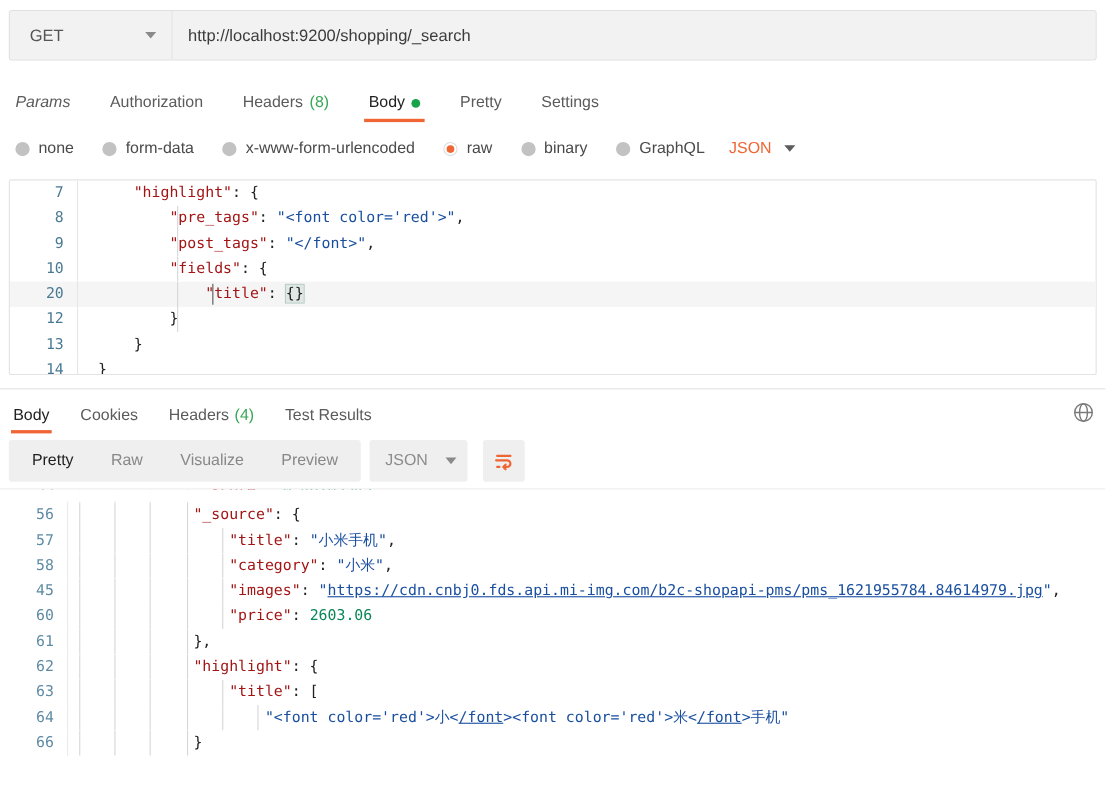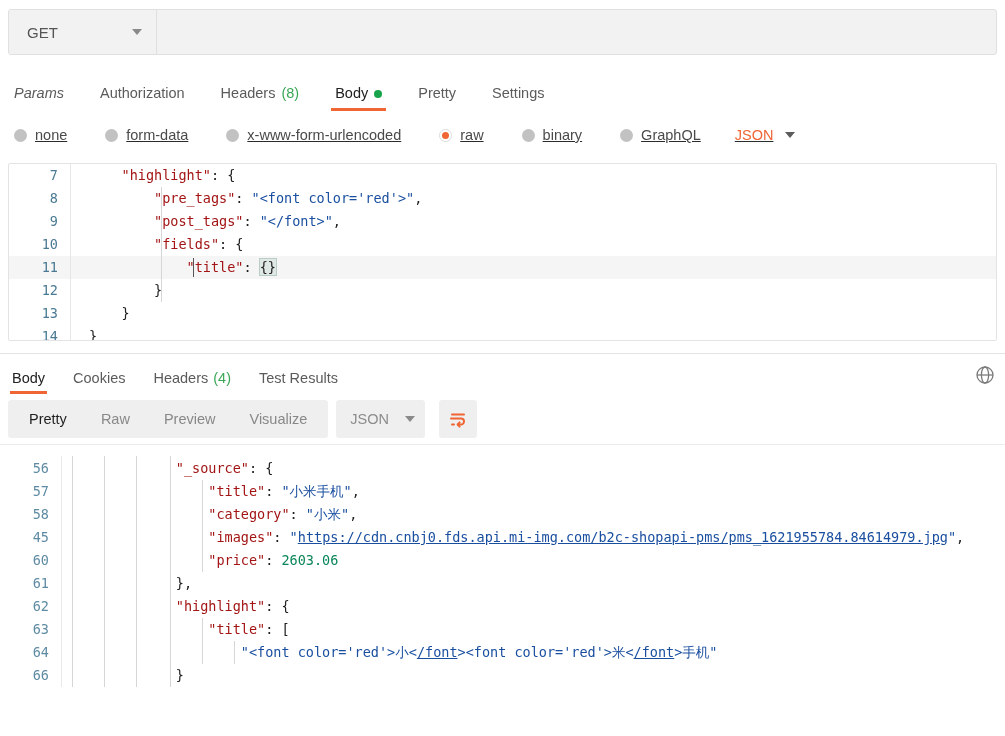--- a/index.html
+++ b/index.html
@@ -94,22 +94,21 @@
     display: inline-block;
     margin-bottom: 2px;
   }
 
   
   .radio-row {
     display: flex;
     align-items: center;
     height: 36px;
     margin: 6px 8px 0 14px;
-    gap: 12px;
-    text-decoration: underline;
+    gap: 0;
   }
   .radio-item {
     display: flex;
     align-items: center;
     gap: 8px;
     margin-right: 26px;
     font-size: 14.5px;
     color: #4a4a4a;
     cursor: pointer;
     white-space: nowrap;
@@ -312,20 +311,23 @@
     z-index: 5;
   }
 </style>
 </head>
 <body>
 
 <div class="urlbar">
   <div class="method-select">
     <span>GET</span>
     <span class="caret"></span>
+  </div>
+  <div class="url-input">
+    <span>http://localhost:9200/shopping/_search</span>
   </div>
 </div>
 
 <div class="req-tabs">
   <div class="req-tab">
     <span>Params</span>
   </div>
   <div class="req-tab">
     <span>Authorization</span>
   </div>
@@ -392,21 +394,21 @@
     <span class="gutter">9</span>
     <span class="code-text"><span class="guide" style="left:90px"></span><span class="p">        </span><span class="k">"post_tags"</span><span class="p">: </span><span class="s">"&lt;/font&gt;"</span><span class="p">,</span></span>
   </div>
 
   <div class="code-line">
     <span class="gutter">10</span>
     <span class="code-text"><span class="guide" style="left:90px"></span><span class="p">        </span><span class="k">"fields"</span><span class="p">: {</span></span>
   </div>
 
   <div class="code-line active">
-    <span class="gutter">11</span>
+    <span class="gutter">20</span>
     <span class="code-text"><span class="guide" style="left:90px"></span><span class="cursor" style="left:122px"></span><span class="p">            </span><span class="k">"title"</span><span class="p">: </span><span class="p sel-box">{}</span></span>
   </div>
 
   <div class="code-line">
     <span class="gutter">12</span>
     <span class="code-text"><span class="guide" style="left:90px"></span><span class="p">        }</span></span>
   </div>
 
   <div class="code-line">
     <span class="gutter">13</span>
@@ -446,24 +448,24 @@
 
 <div class="resp-toolbar">
   <div class="seg">
     <div class="seg-btn active">
       <span>Pretty</span>
     </div>
     <div class="seg-btn">
       <span>Raw</span>
     </div>
     <div class="seg-btn">
-      <span>Preview</span>
+      <span>Visualize</span>
     </div>
     <div class="seg-btn">
-      <span>Visualize</span>
+      <span>Preview</span>
     </div>
   </div>
   <div class="seg small">
     <div class="seg-btn">JSON</div>
     <span class="caret"></span>
   </div>
   <div class="wrap-btn">
     <svg width="20" height="20" viewBox="0 0 20 20">
       <rect x="3" y="4.5" width="14" height="2" rx="1" fill="#ef6533"></rect>
       <path d="M3 9.5h10a3 3 0 0 1 0 6h-3" fill="none" stroke="#ef6533" stroke-width="2" stroke-linecap="round"></path>

